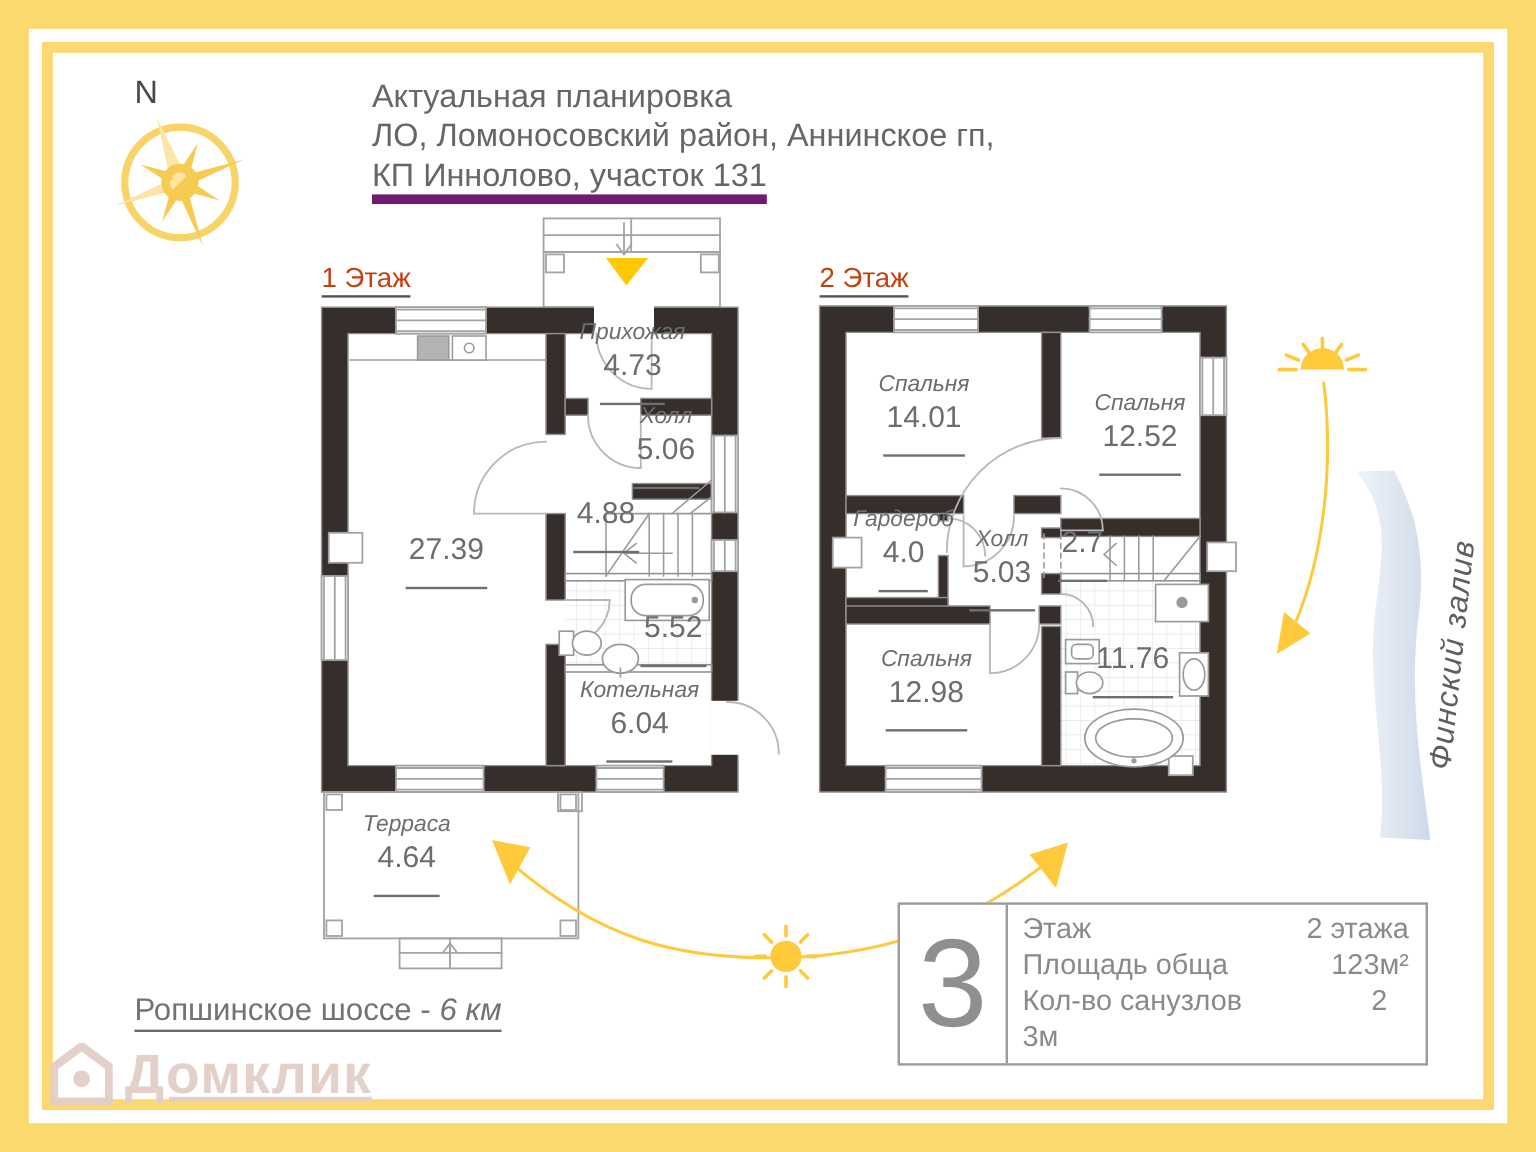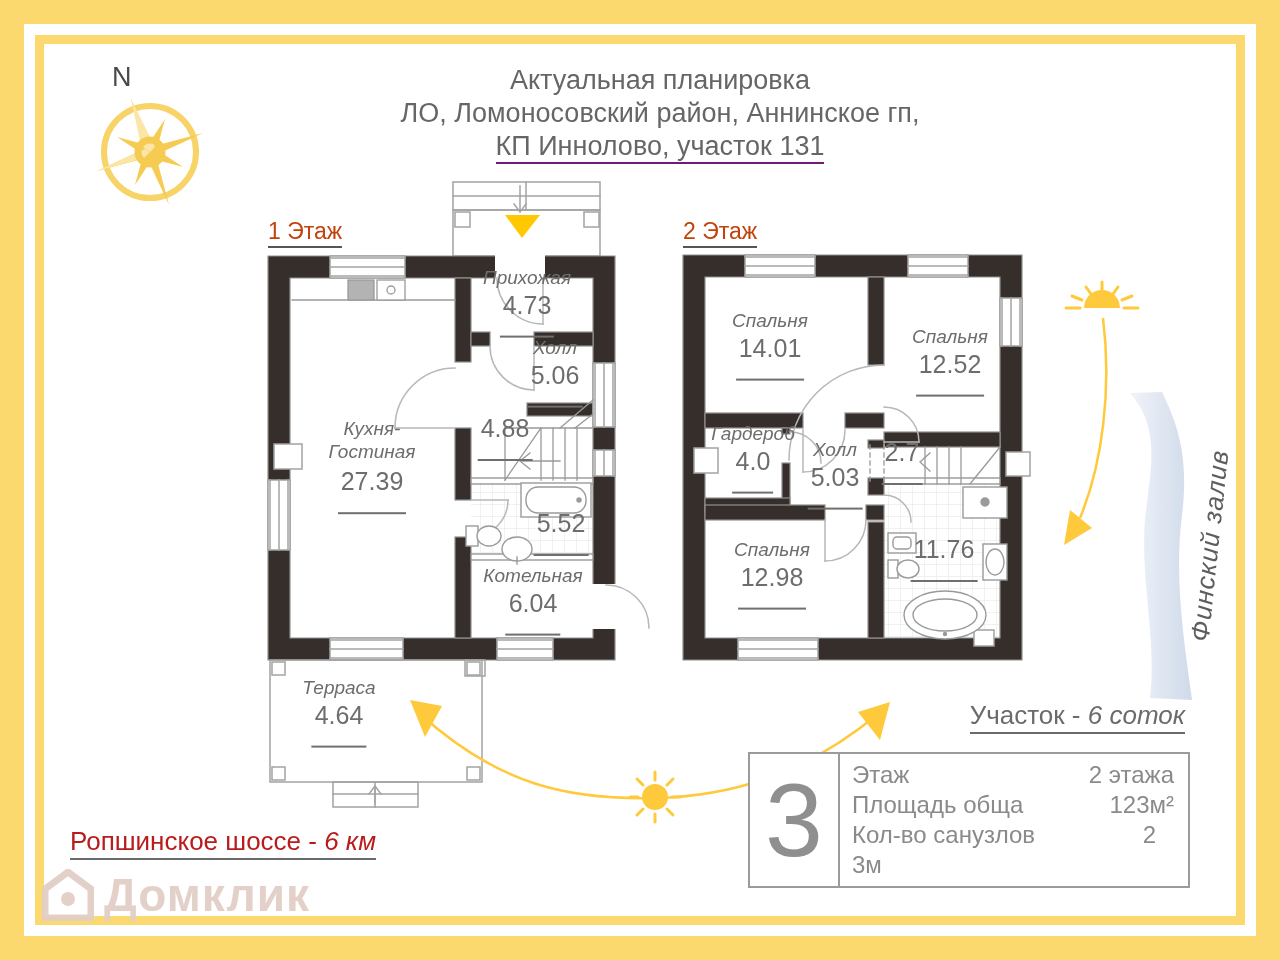--- a/index.html
+++ b/index.html
@@ -4,52 +4,52 @@
 <style>
   html,body{margin:0;padding:0;}
   body{width:1280px;height:960px;position:relative;background:#ffffff;
        font-family:"Liberation Sans",sans-serif;overflow:hidden;}
   
   .frame-outer{position:absolute;inset:0;border:24px solid #FBD96E;pointer-events:none;z-index:5;}
   .frame-inner{position:absolute;inset:35px;border:9px solid #FBD96E;pointer-events:none;z-index:5;}
   .stage{position:absolute;inset:0;z-index:2;}
   svg.plan{position:absolute;left:0;top:0;}
   
-  .title{position:absolute;left:310px;top:64px;width:700px;text-align:center;
+  .title{position:absolute;left:310px;top:64px;width:700px;
          color:#666;font-size:27px;font-weight:500;line-height:1.22;}
-  .title .u{border-bottom:2px solid #701a75;padding-bottom:1px;}
+  .title .u{border-bottom:8px solid #701a75;padding-bottom:1px;}
   .floor-tag{position:absolute;color:#c2410c;font-size:23px;font-weight:500;}
   .floor-tag span{border-bottom:2px solid #555;padding-bottom:2px;}
   .lbl{position:absolute;transform:translate(-50%,-50%);text-align:center;
        color:#6d6d6d;line-height:1.2;white-space:nowrap;z-index:3;}
   .rname{font-style:italic;font-size:19px;}
   .rarea{font-size:25px;display:inline-block;border-bottom:2px solid #6f6f6f;padding:0 3px 16px;}
   .north{position:absolute;left:112px;top:62px;font-size:27px;color:#4a4a4a;}
   .bay-text{position:absolute;left:1080px;top:530px;width:260px;text-align:center;
             transform:rotate(-84deg);transform-origin:center;color:#5e5e5e;
             font-size:26px;font-style:italic;letter-spacing:1px;z-index:3;}
   .plot-line{position:absolute;left:930px;top:700px;width:255px;text-align:right;
              font-size:26px;color:#6b6b6b;}
   .plot-line .u{border-bottom:2px solid #6b6b6b;padding-bottom:2px;}
   .plot-line .it{font-style:italic;}
-  .roads{position:absolute;left:70px;top:826px;width:390px;
-         font-size:26px;color:#b91c1c;line-height:1.18;}
+  .roads{position:absolute;left:70px;top:826px;width:390px;text-align:center;
+         font-size:26px;color:#737373;line-height:1.18;}
   .roads .u{border-bottom:2px solid #6b6b6b;padding-bottom:1px;display:inline-block;margin-bottom:3px;}
   .roads .it{font-style:italic;}
   
   .card{position:absolute;left:748px;top:752px;width:438px;height:132px;
         border:2px solid #9b9b9b;display:flex;background:#fff;z-index:3;}
   .card-num{width:88px;border-right:2px solid #9b9b9b;display:flex;align-items:center;
             justify-content:center;font-size:104px;color:#8f8f8f;font-weight:400;line-height:1;}
   .card-rows{flex:1;display:flex;flex-direction:column;justify-content:space-around;
              padding:6px 14px 6px 12px;}
   .card-row{display:flex;justify-content:space-between;font-size:24px;color:#8a8a8a;}
   
   .wm{position:absolute;left:42px;top:868px;display:flex;align-items:center;gap:10px;
-      z-index:9;color:rgba(226,207,198,0.95);}
+      z-index:9;color:rgba(226,207,198,0.95);text-decoration:underline;}
   .wm-text{font-size:46px;font-weight:700;letter-spacing:1px;}
 </style>
 </head>
 <body>
 
 <div class="frame-outer"></div>
 <div class="frame-inner"></div>
 
 <div class="stage">
 
@@ -348,21 +348,20 @@
   <div class="rname">Прихожая</div>
   <div><span class="rarea">4.73</span></div>
     </div>
 <div class="lbl" style="left:555px;top:372px">
   <div class="rname">Холл</div>
   <div><span class="rarea">5.06</span></div>
     </div>
 <div class="lbl" style="left:505px;top:437px">
   <span class="rarea">4.88</span></div>
 <div class="lbl" style="left:372px;top:466px;white-space:normal;width:140px">
-  <div class="rname">Кухня-Гостиная</div>
   <div style="margin-top:2px"><span class="rarea">27.39</span></div>
     </div>
 <div class="lbl" style="left:561px;top:532px">
   <span class="rarea">5.52</span></div>
 <div class="lbl" style="left:533px;top:600px">
   <div class="rname">Котельная</div>
   <div><span class="rarea">6.04</span></div>
     </div>
 <div class="lbl" style="left:339px;top:712px">
   <div class="rname">Терраса</div>
@@ -389,24 +388,20 @@
   <span class="rarea">2.7</span></div>
 <div class="lbl" style="left:772px;top:574px">
   <div class="rname">Спальня</div>
   <div><span class="rarea">12.98</span></div>
     </div>
 <div class="lbl" style="left:944px;top:558px">
   <span class="rarea">11.76</span></div>
 
 <div class="bay-text">Финский залив</div>
 
-<div class="plot-line">
-  <span class="u"><span>Участок -</span>
-  <span class="it">6 соток</span></span>
-</div>
 
 <div class="card">
   <div class="card-num">3</div>
   <div class="card-rows">
     <div class="card-row">
       <span>Этаж</span>
           <span>2 этажа</span>
         </div>
     <div class="card-row">
       <span>Площадь обща</span>

